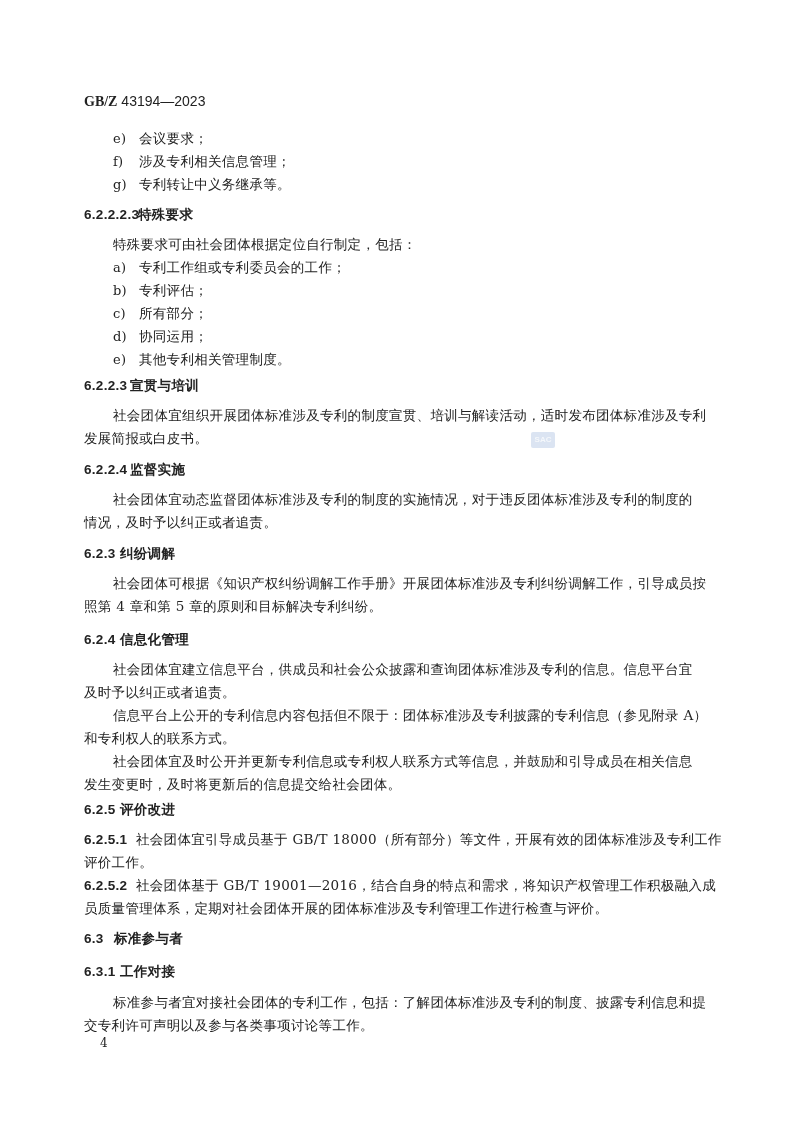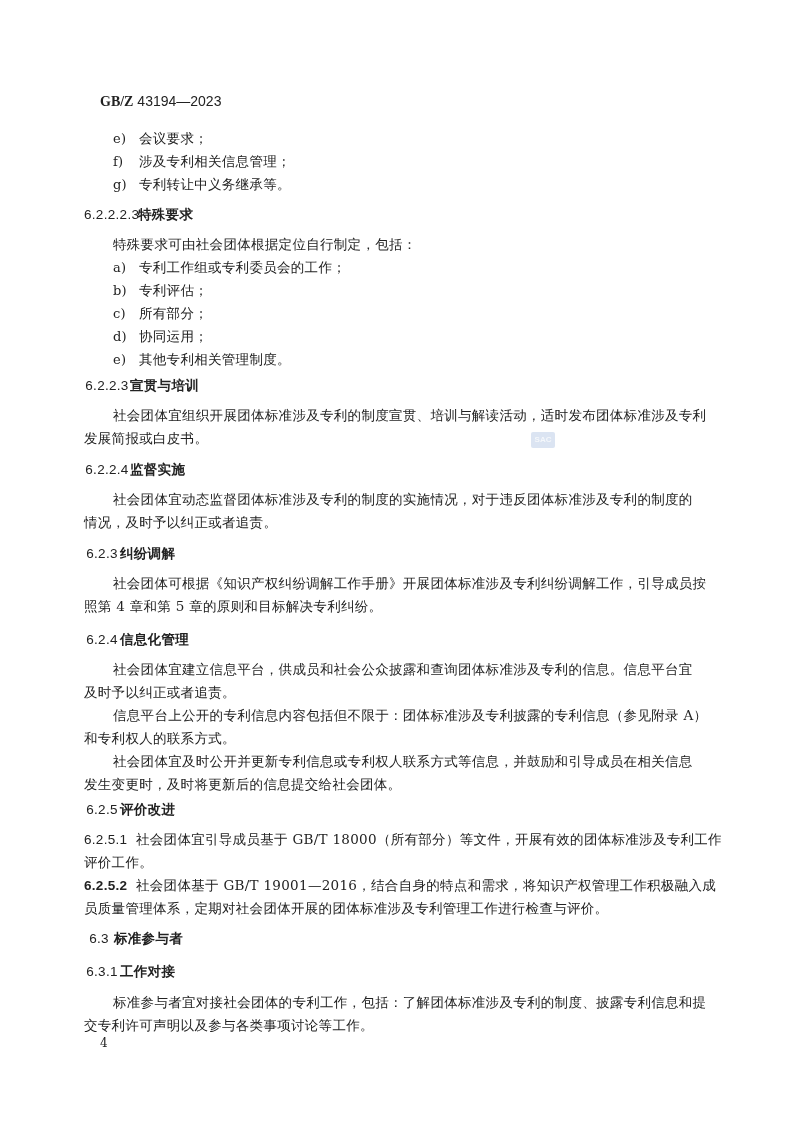--- a/index.html
+++ b/index.html
@@ -1,22 +1,22 @@
 <!DOCTYPE html>
 <html><head>
 <meta charset="utf-8">
 <style>
   html, body { margin:0; padding:0; background:#ffffff; }
   body { width:794px; height:1123px; position:relative; overflow:hidden;
          font-family:"DejaVu Serif", "Liberation Serif", serif; color:#222; }
-  .header { position:absolute; left:84px; top:93px; font-size:14px; font-family:"Liberation Sans", sans-serif;margin-left:16px; }
+  .header { position:absolute; left:84px; top:93px; font-size:14px; font-family:"Liberation Sans", sans-serif; }
   .header b { font-family:"Liberation Serif", serif; font-weight:bold; }
   .line { position:absolute; font-size:13.5px; white-space:nowrap; letter-spacing:0.3px; }
   .h { font-family:"Liberation Sans", "DejaVu Sans", sans-serif; font-weight:bold; font-size:13.5px; }
-  .h .num { font-weight:normal; display:inline-block;text-align:center; }
+  .h .num { font-weight:bold; display:inline-block; }
   .item { left:113px; }
   .item .lbl { display:inline-block; width:26px; font-size:13px; }
   .p1 { left:113px; }
   .p0 { left:84px; }
   .wm { position:absolute; left:531px; top:432px; width:24px; height:16px; background:#dbe4f2; border-radius:2px;
         color:#f4f7fb; font-size:8px; font-family:"Liberation Sans", sans-serif; font-weight:bold; text-align:center; line-height:16px; }
   .pnum { position:absolute; left:100px; top:1036px; font-size:12px; }
 </style>
 </head>
 <body>
@@ -50,21 +50,21 @@
 
 <div class="line h p0" style="top:631px"><span class="num" style="width:36px">6.2.4</span><span>信息化管理</span></div>
 <div class="line p1" style="top:661px">社会团体宜建立信息平台，供成员和社会公众披露和查询团体标准涉及专利的信息。信息平台宜</div>
 <div class="line p0" style="top:684px">及时予以纠正或者追责。</div>
 <div class="line p1" style="top:707px">信息平台上公开的专利信息内容包括但不限于：团体标准涉及专利披露的专利信息（参见附录 A）</div>
 <div class="line p0" style="top:730px">和专利权人的联系方式。</div>
 <div class="line p1" style="top:753px">社会团体宜及时公开并更新专利信息或专利权人联系方式等信息，并鼓励和引导成员在相关信息</div>
 <div class="line p0" style="top:776px">发生变更时，及时将更新后的信息提交给社会团体。</div>
 
 <div class="line h p0" style="top:801px"><span class="num" style="width:36px">6.2.5</span><span>评价改进</span></div>
-<div class="line p0" style="top:831px"><span class="h" style="display:inline-block;width:52px;font-weight:normal">6.2.5.1</span><span>社会团体宜引导成员基于 GB/T 18000（所有部分）等文件，开展有效的团体标准涉及专利工作</span></div>
+<div class="line p0" style="top:831px"><span class="h" style="display:inline-block;width:52px;font-weight:bold">6.2.5.1</span><span>社会团体宜引导成员基于 GB/T 18000（所有部分）等文件，开展有效的团体标准涉及专利工作</span></div>
 <div class="line p0" style="top:854px">评价工作。</div>
 <div class="line p0" style="top:877px"><span class="h" style="display:inline-block;width:52px;font-weight:bold">6.2.5.2</span><span>社会团体基于 GB/T 19001—2016，结合自身的特点和需求，将知识产权管理工作积极融入成</span></div>
 <div class="line p0" style="top:900px">员质量管理体系，定期对社会团体开展的团体标准涉及专利管理工作进行检查与评价。</div>
 
 <div class="line h p0" style="top:930px"><span class="num" style="width:30px">6.3</span><span>标准参与者</span></div>
 <div class="line h p0" style="top:963px"><span class="num" style="width:36px">6.3.1</span><span>工作对接</span></div>
 <div class="line p1" style="top:994px">标准参与者宜对接社会团体的专利工作，包括：了解团体标准涉及专利的制度、披露专利信息和提</div>
 <div class="line p0" style="top:1017px">交专利许可声明以及参与各类事项讨论等工作。</div>
 
 <div class="pnum">4</div>

